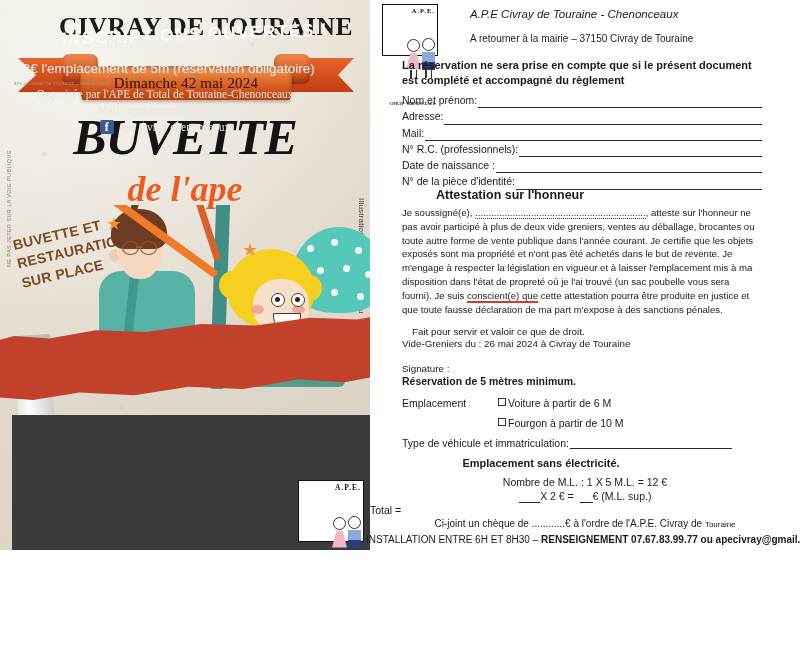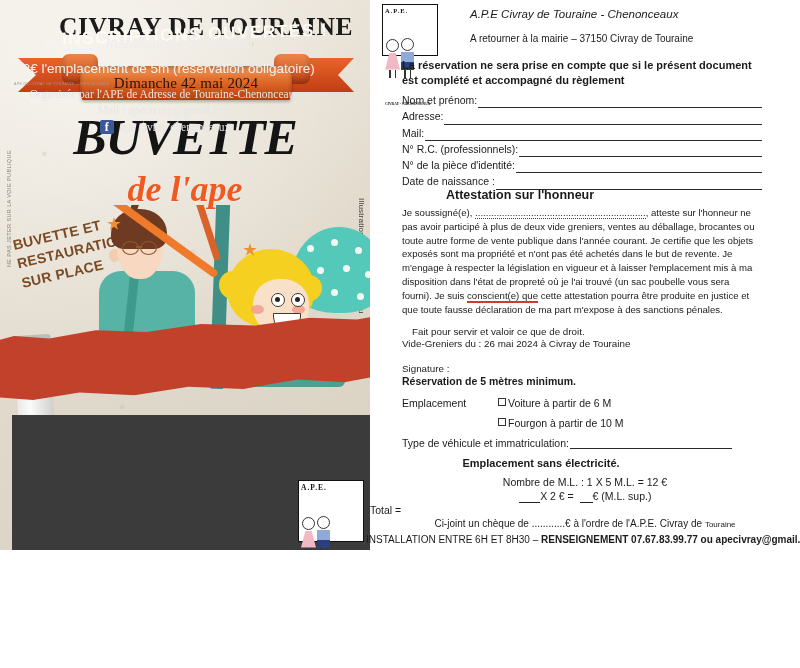--- a/index.html
+++ b/index.html
@@ -187,21 +187,21 @@
   .fb-icon{
     width:14px;height:14px;background:#3b5998;border-radius:2px;
     color:#fff;font-weight:bold;font-size:12px;font-family:"Liberation Serif",serif;
     display:flex;align-items:center;justify-content:center;line-height:1;
   }
   .fb-label{color:#e6e6e6;font-size:11.5px;font-family:"Liberation Serif",serif;white-space:nowrap;}
 
   
   .ape-logo{
     border:1.6px solid #111;background:#fff;
-    display:flex;flex-direction:column;align-items:flex-start;justify-content:space-between;
+    display:flex;flex-direction:column;align-items:flex-end;justify-content:space-between;
     box-sizing:border-box;
     gap:24px;
   }
   .ape-logo .ape-t{font-family:"Liberation Serif",serif;font-weight:bold;letter-spacing:1px;color:#111;}
   .ape-logo .ape-b{font-family:"Liberation Serif",serif;font-weight:bold;color:#111;white-space:nowrap;}
   .ape-kids{flex:1;display:flex;align-items:center;justify-content:center;gap:1px;}
   .kid{position:relative;}
   .kid .head{width:11px;height:11px;border:1.2px solid #333;border-radius:50%;background:#fff;margin:0 auto;}
   .kid .dressA{width:15px;height:17px;background:#f0b9c4;clip-path:polygon(30% 0,70% 0,100% 100%,0 100%);margin-top:1px;}
   .kid .dressB{width:13px;height:10px;background:#8fa9d8;margin:1px auto 0;}
@@ -224,21 +224,21 @@
   .f-org{position:absolute;left:100px;top:8px;font-size:11.5px;font-style:italic;white-space:nowrap;}
   .f-ret{position:absolute;left:100px;top:33px;font-size:10px;white-space:nowrap;}
 
   .f-bold2{position:absolute;left:32px;top:58px;width:360px;font-size:11px;font-weight:bold;line-height:1.35;}
 
   .fields{position:absolute;left:32px;top:92px;width:360px;}
   .frow{display:flex;align-items:flex-end;font-size:10.5px;line-height:1.55;}
   .frow .lbl{white-space:nowrap;}
   .frow .ln{flex:1;border-bottom:1px solid #2b2b2b;height:11px;margin-left:1px;}
 
-  .att-title{position:absolute;left:76px;top:188px;font-size:12.5px;font-weight:bold;white-space:nowrap;}
+  .att-title{position:absolute;left:66px;top:188px;font-size:12.5px;font-weight:bold;white-space:nowrap;}
   .att-body{position:absolute;left:32px;top:206px;width:358px;font-size:9.6px;line-height:1.44;text-align:left;}
   .sq{border-bottom:1px dotted #444;}
   .spell{border-bottom:2px solid #d03a32;}
 
   .b-fait{position:absolute;left:42px;top:326px;font-size:9.8px;white-space:nowrap;}
   .b-vg{position:absolute;left:32px;top:338px;font-size:9.8px;white-space:nowrap;}
   .b-faita{position:absolute;left:32px;top:350px;font-size:9.8px;white-space:nowrap;}
   .b-sig{position:absolute;left:32px;top:363px;font-size:9.8px;white-space:nowrap;}
   .b-resa{position:absolute;left:32px;top:375px;font-size:10.5px;font-weight:bold;white-space:nowrap;}
 
@@ -325,21 +325,21 @@
   </div>
 
   <div class="paint-can"></div>
   <div class="torn"></div>
   <div class="torn-text">INSCRIPTIONS OUVERTES !</div>
 
   <div class="dark"></div>
   <div class="dark-l2">Installation : 6h à 8h30</div>
   <div class="dark-l3">12€ l'emplacement de 5m (réservation obligatoire)</div>
   <div class="dark-tiny">APE  DE  CIVRAY  DE  TOURAINE - CHENONCEAUX</div>
-  <div class="dark-l4">Organisée par l'APE de Adresse de Touraine-Chenonceaux</div>
+  <div class="dark-l4">Organisée par l'APE de Total de Touraine-Chenonceaux</div>
   <div class="dark-l5">Mail : apecivray@gmail.com</div>
   <div class="fb-row">
     <span class="fb-icon">f</span>
     <span class="fb-label">ape civray chenonceaux</span>
   </div>
 
   <div class="ape-logo ape-poster">
     <div class="ape-t">A.P.E.</div>
     <div class="ape-kids">
       <div class="kid">
@@ -405,25 +405,25 @@
     </div>
     <div class="frow">
       <span class="lbl">Mail:</span>
       <span class="ln"></span>
     </div>
     <div class="frow">
       <span class="lbl">N° R.C. (professionnels):</span>
       <span class="ln"></span>
     </div>
     <div class="frow">
+      <span class="lbl">Date de naissance :</span>
+      <span class="ln"></span>
+    </div>
+    <div class="frow">
       <span class="lbl">N° de la pièce d'identité:</span>
-      <span class="ln"></span>
-    </div>
-    <div class="frow">
-      <span class="lbl">Date de naissance :</span>
       <span class="ln"></span>
     </div>
   </div>
 
   <div class="att-title">Attestation sur l'honneur</div>
   <div class="att-body">
     <span>Je soussigné(e), </span><span class="sq">................................................................</span><span>, atteste sur l'honneur ne pas avoir participé à plus de deux vide greniers, ventes au déballage, brocantes ou toute autre forme de vente publique dans l'année courant. Je certifie  que les objets exposés sont ma propriété et n'ont pas été achetés dans le but de  revente. Je m'engage à respecter la législation en vigueur et à laisser l'emplacement  mis à ma disposition dans l'état de propreté où je l'ai trouvé (un sac poubelle vous  sera fourni). Je suis </span><span class="spell">conscient(e) que</span><span> cette attestation pourra être produite en  justice et que toute fausse déclaration de ma part m'expose à des sanctions  pénales.</span>
   </div>
 
   <div class="b-fait">Fait pour servir et valoir ce que de droit.</div>

